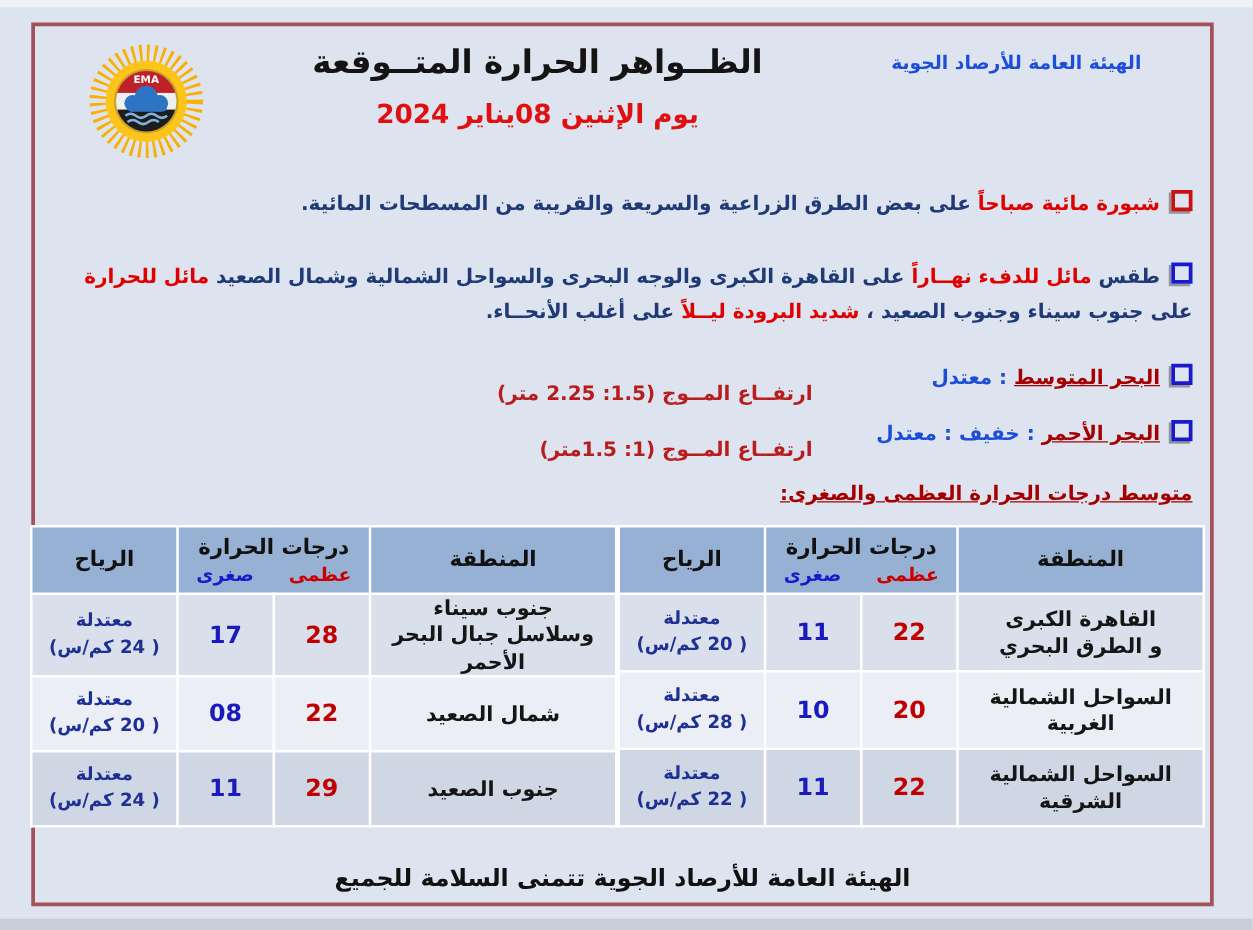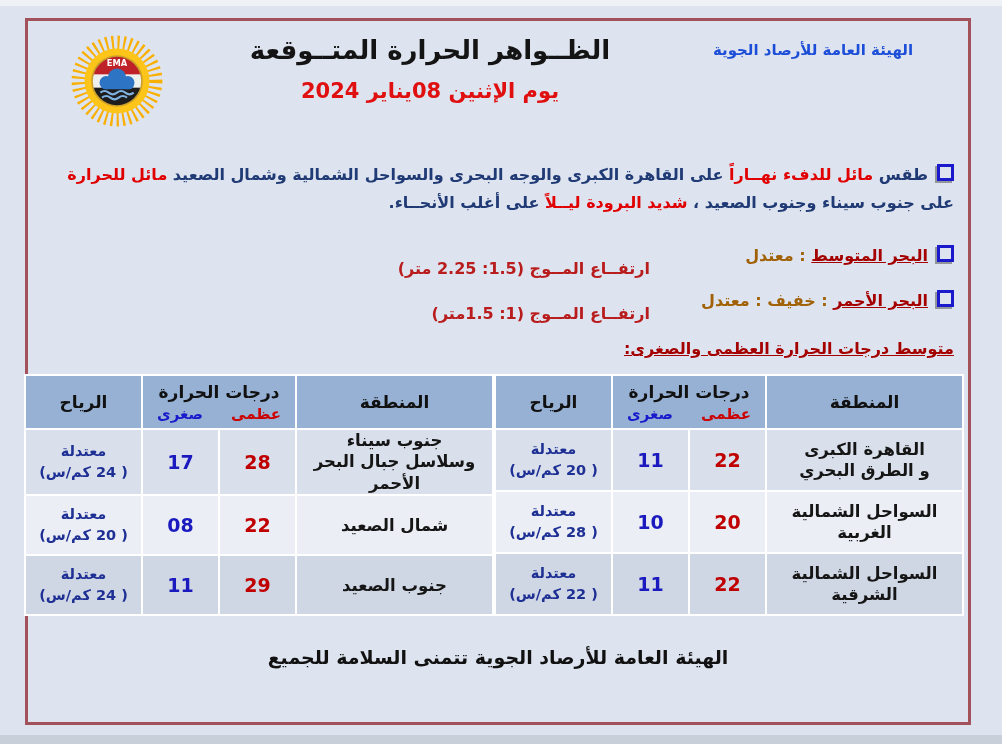--- a/index.html
+++ b/index.html
@@ -45,21 +45,21 @@
     background: transparent;
   }
   .bullet-sq.blue { border-color: #1a1acc; }
   .txt-red { color: #e00000; }
   .txt-blue { color: #1f3a74; }
 
   
   .sea-block { margin-top: 28px; }
   .sea-row { position: relative; padding-right: 14px; height: 45px; font-size: 16px; }
   .sea-name { color: #a50000; text-decoration: underline; }
-  .sea-state { color: #a16207; }
+  .sea-state { color: #1d4ed8; }
   .sea-wave { position: absolute; right: 318px; top: 2px; color: #b91c1c; margin-top: 12px; }
 
   .avg-heading { margin: 4px 14px 0 0; font-size: 16px; color: #a50000; text-decoration: underline; }
 
   
   .tables { display: flex; margin: 16px 4px 0 4px; }
   .tables-divider { width: 2px; background: #151515; }
   table.wtable { border-collapse: collapse; table-layout: fixed; width: 468px; }
   .wtable col.c-region { width: 197px; }
   .wtable col.c-max { width: 77px; }
@@ -118,20 +118,23 @@
             </g>
             <path d="M40 74 q5 -4 10 0 q5 4 10 0 q5 -4 10 0 q5 4 10 0" stroke="#7fb2e0" stroke-width="2.5" fill="none"></path>
             <path d="M42 80 q5 -4 10 0 q5 4 10 0 q5 -4 10 0" stroke="#7fb2e0" stroke-width="2.5" fill="none"></path>
           </g>
           <text x="60" y="42" text-anchor="middle" font-size="10" font-weight="bold" fill="#ffffff">EMA</text>
         </svg>
       </div>
     </div>
   </div>
 
+  <div class="para para-fog">
+    <span class="bullet-sq"></span><span class="txt-red">شبورة مائية صباحاً</span><span class="txt-blue"> على بعض الطرق الزراعية والسريعة والقريبة من المسطحات المائية.</span>
+  </div>
 
   <div class="para para-temp">
     <span class="bullet-sq blue"></span><span class="txt-blue">طقس </span><span class="txt-red">مائل للدفء نهــاراً </span><span class="txt-blue">على القاهرة الكبرى والوجه البحرى والسواحل الشمالية وشمال الصعيد </span><span class="txt-red">مائل للحرارة </span><span class="txt-blue">على جنوب سيناء وجنوب الصعيد ، </span><span class="txt-red">شديد البرودة ليــلاً </span><span class="txt-blue">على أغلب الأنحــاء.</span>
   </div>
 
   <div class="sea-block">
     <div class="sea-row">
       <span class="bullet-sq blue"></span><span class="sea-name">البحر المتوسط</span> <span class="sea-state">: معتدل</span>
       <span class="sea-wave">ارتفــاع المــوج (1.5: 2.25 متر)</span>
     </div>

